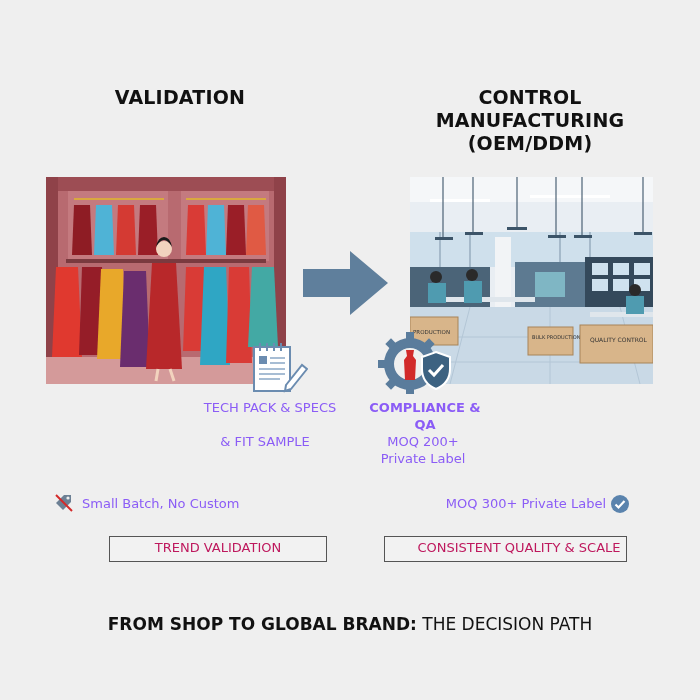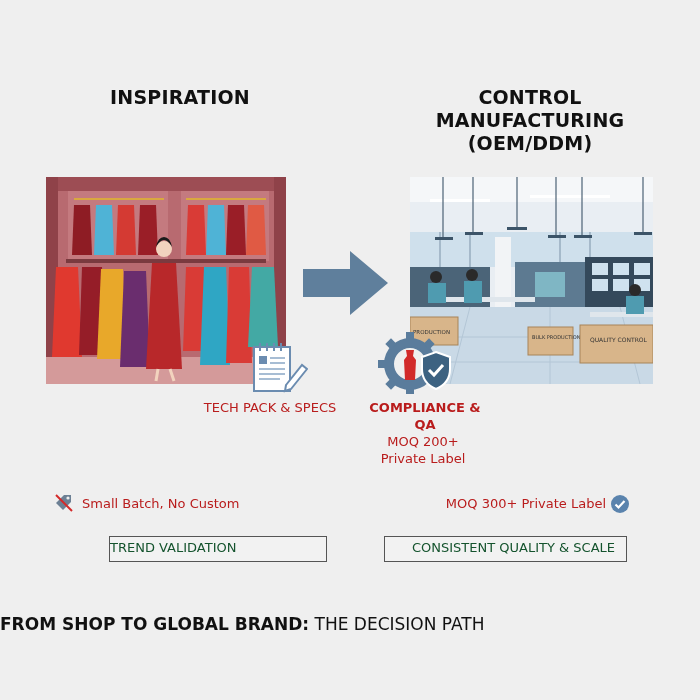--- a/index.html
+++ b/index.html
@@ -1,27 +1,27 @@
 <!DOCTYPE html>
 <html><head>
 <meta charset="utf-8">
 <style>
   html,body{margin:0;padding:0;}
   body{width:700px;height:700px;background:#efefef;font-family:"DejaVu Sans","Liberation Sans",sans-serif;color:#111;position:relative;overflow:hidden;}
   .abs{position:absolute;}
   .title{font-weight:bold;font-size:19px;line-height:23px;text-align:center;letter-spacing:0.2px;}
-  .lbl{font-size:13px;line-height:17px;text-align:center;color:#b91c1c;}
-  .box{border:1.5px solid #555;background:#f2f2f2;font-size:13px;text-align:left;line-height:22px;color:#14532d;}
+  .lbl{font-size:13px;line-height:17px;text-align:center;color:#8b5cf6;}
+  .box{border:1.5px solid #555;background:#f2f2f2;font-size:13px;text-align:center;line-height:22px;color:#be185d;}
   .scene{overflow:hidden;}
 </style>
 </head>
 <body>
 
 <div class="abs title" style="left:70px;top:86px;width:220px;">
-  <div>INSPIRATION</div>
+  <div>VALIDATION</div>
 </div>
 
 <div class="abs title" style="left:400px;top:86px;width:260px;">
   <div>CONTROL</div>
   <div>MANUFACTURING</div>
   <div>(OEM/DDM)</div>
 </div>
 
 <div class="abs scene" style="left:46px;top:177px;width:240px;height:207px;">
   <svg width="240" height="207" viewBox="0 0 240 207">
@@ -177,20 +177,21 @@
     <path d="M28 20 h8 l-1 6 l3 4 l-1 20 h-10 l-1 -20 l3 -4z" fill="#d22a2a"></path>
     <path d="M58 22 l14 5 v12 q0 14 -14 20 q-14 -6 -14 -20 v-12z" fill="#3d6281" stroke="#fff" stroke-width="2"></path>
     <path d="M51 40 l5 5 l9 -10" fill="none" stroke="#fff" stroke-width="3"></path>
   </svg>
 </div>
 
 <div class="abs lbl" style="left:200px;top:399px;width:140px;">TECH PACK &amp; SPECS</div>
 <div class="abs lbl" style="left:360px;top:399px;width:130px;font-weight:bold;">COMPLIANCE &amp; QA</div>
 
 <div class="abs lbl" style="left:200px;top:433px;width:130px;">
+  <div>&amp; FIT SAMPLE</div>
 </div>
 <div class="abs lbl" style="left:358px;top:433px;width:130px;">
   <div>MOQ 200+</div>
   <div>Private Label</div>
 </div>
 
 <div class="abs" style="left:53px;top:492px;width:22px;height:22px;">
   <svg width="22" height="22" viewBox="0 0 22 22">
     <path d="M3 11 l8 -8 h7 v7 l-8 8z" fill="#6c8094"></path>
     <circle cx="15" cy="6" r="1.6" fill="#efefef"></circle>
@@ -203,15 +204,15 @@
 <div class="abs" style="left:610px;top:494px;width:20px;height:20px;">
   <svg width="20" height="20" viewBox="0 0 20 20">
     <circle cx="10" cy="10" r="9" fill="#5a83ad"></circle>
     <path d="M5.5 10.5 l3 3 l6 -6.5" fill="none" stroke="#fff" stroke-width="2.2"></path>
   </svg>
 </div>
 
 <div class="abs box" style="left:109px;top:536px;width:216px;height:24px;">TREND VALIDATION</div>
 <div class="abs box" style="left:384px;top:536px;width:214px;height:24px;padding-left:27px;">CONSISTENT QUALITY &amp; SCALE</div>
 
-<div class="abs" style="left:0;top:614px;width:700px;text-align:left;font-size:17px;white-space:nowrap;">
+<div class="abs" style="left:0;top:614px;width:700px;text-align:center;font-size:17px;white-space:nowrap;">
   <span style="font-weight:bold;">FROM SHOP TO GLOBAL BRAND:</span><span> THE DECISION PATH</span>
 </div>
 
 </body></html>

